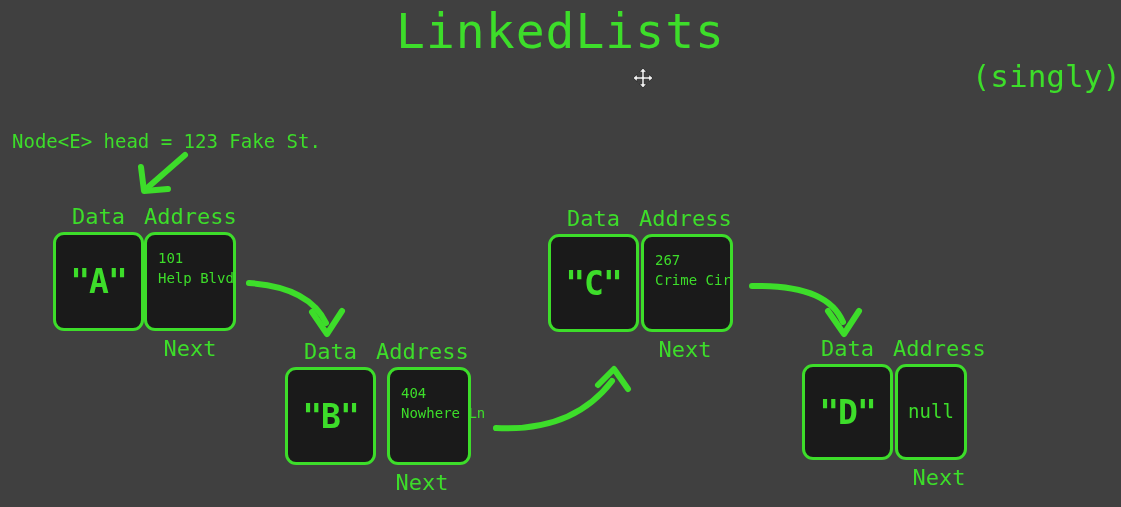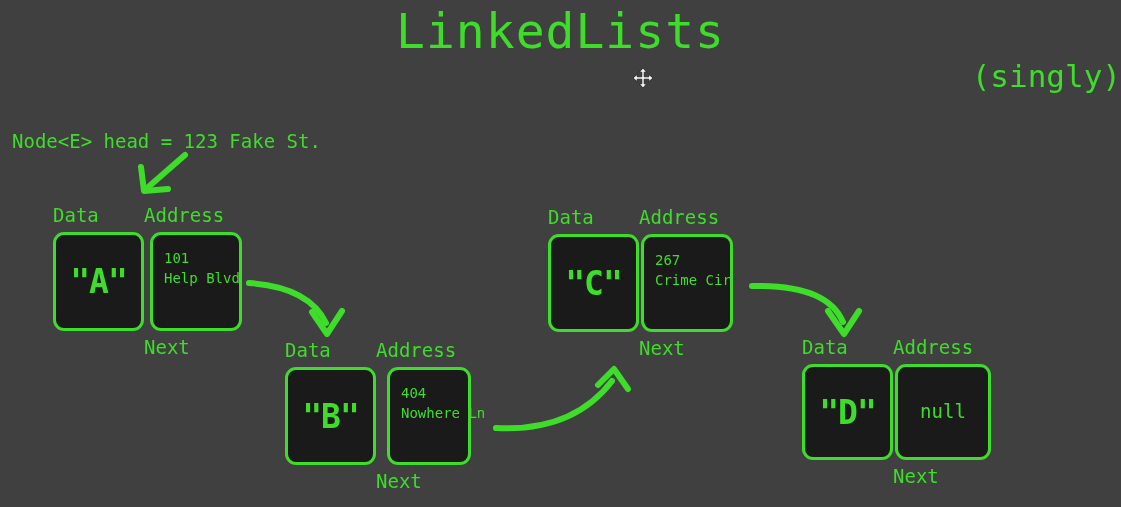--- a/index.html
+++ b/index.html
@@ -106,24 +106,24 @@
     line-height: 1.45;
     white-space: pre;
   }
   .addr-val.big {
     font-size: 19px;
   }
 
   
   .cap {
     position: absolute;
-    font-size: 19px;
-    color: #3ddd2a;
-    white-space: pre;
-    text-align: left;
+    font-size: 22px;
+    color: #3ddd2a;
+    white-space: pre;
+    text-align: center;
   }
 
   
   #arrows {
     position: absolute;
     left: 0; top: 0;
     width: 1121px;
     height: 507px;
     pointer-events: none;
   }
@@ -168,21 +168,21 @@
     </g>
   </svg>
 
   <div class="node" style="left:53px; top:232px;">
     <div class="cap" style="left: 0px; top: -28px; width: 91px; color: rgb(61, 221, 42);">Data</div>
     <div class="cap" style="left: 91px; top: -28px; width: 92px; color: rgb(61, 221, 42);">Address</div>
     <div class="node-boxes">
       <div class="cell data-cell" style="width: 91px; height: 99px; border-color: rgb(61, 221, 42);">
         <span class="data-val" style="color: rgb(61, 221, 42);">"A"</span>
       </div>
-      <div class="cell addr-cell" style="width: 92px; height: 99px; margin-left: 6px; border-color: rgb(61, 221, 42);">
+      <div class="cell addr-cell" style="width: 92px; height: 99px; margin-left: 0; border-color: rgb(61, 221, 42);">
         <span class="addr-val" style="color: rgb(61, 221, 42);">101
 Help Blvd</span>
       </div>
     </div>
     <div class="cap" style="left: 91px; top: 104px; width: 92px; color: rgb(61, 221, 42);">Next</div>
   </div>
 
   <div class="node" style="left:285px; top:367px;">
     <div class="cap" style="left: 0px; top: -28px; width: 91px; color: rgb(61, 221, 42);">Data</div>
     <div class="cap" style="left: 91px; top: -28px; width: 92px; color: rgb(61, 221, 42);">Address</div>
@@ -213,21 +213,21 @@
     <div class="cap" style="left: 91px; top: 103px; width: 92px; color: rgb(61, 221, 42);">Next</div>
   </div>
 
   <div class="node" style="left:802px; top:364px;">
     <div class="cap" style="left: 0px; top: -28px; width: 91px; color: rgb(61, 221, 42);">Data</div>
     <div class="cap" style="left: 91px; top: -28px; width: 92px; color: rgb(61, 221, 42);">Address</div>
     <div class="node-boxes">
       <div class="cell data-cell" style="width: 91px; height: 96px; border-color: rgb(61, 221, 42);">
         <span class="data-val" style="color: rgb(61, 221, 42);">"D"</span>
       </div>
-      <div class="cell addr-cell center" style="width: 96px; height: 96px; margin-left: 2px; border-color: rgb(61, 221, 42);">
+      <div class="cell addr-cell center" style="width: 72px; height: 96px; margin-left: 2px; border-color: rgb(61, 221, 42);">
         <span class="addr-val big" style="color: rgb(61, 221, 42);">null</span>
       </div>
     </div>
     <div class="cap" style="left: 91px; top: 101px; width: 92px; color: rgb(61, 221, 42);">Next</div>
   </div>
 
   <svg class="cursor" viewBox="0 0 22 22" xmlns="http://www.w3.org/2000/svg" style="left:632px; top:67px;">
     <g fill="#f2f2f2" stroke="#111111" stroke-width="0.7">
       <path d="M11 1 L14.6 5.2 L12.2 5.2 L12.2 9.8 L16.8 9.8 L16.8 7.4 L21 11 L16.8 14.6
                L16.8 12.2 L12.2 12.2 L12.2 16.8 L14.6 16.8 L11 21 L7.4 16.8 L9.8 16.8

